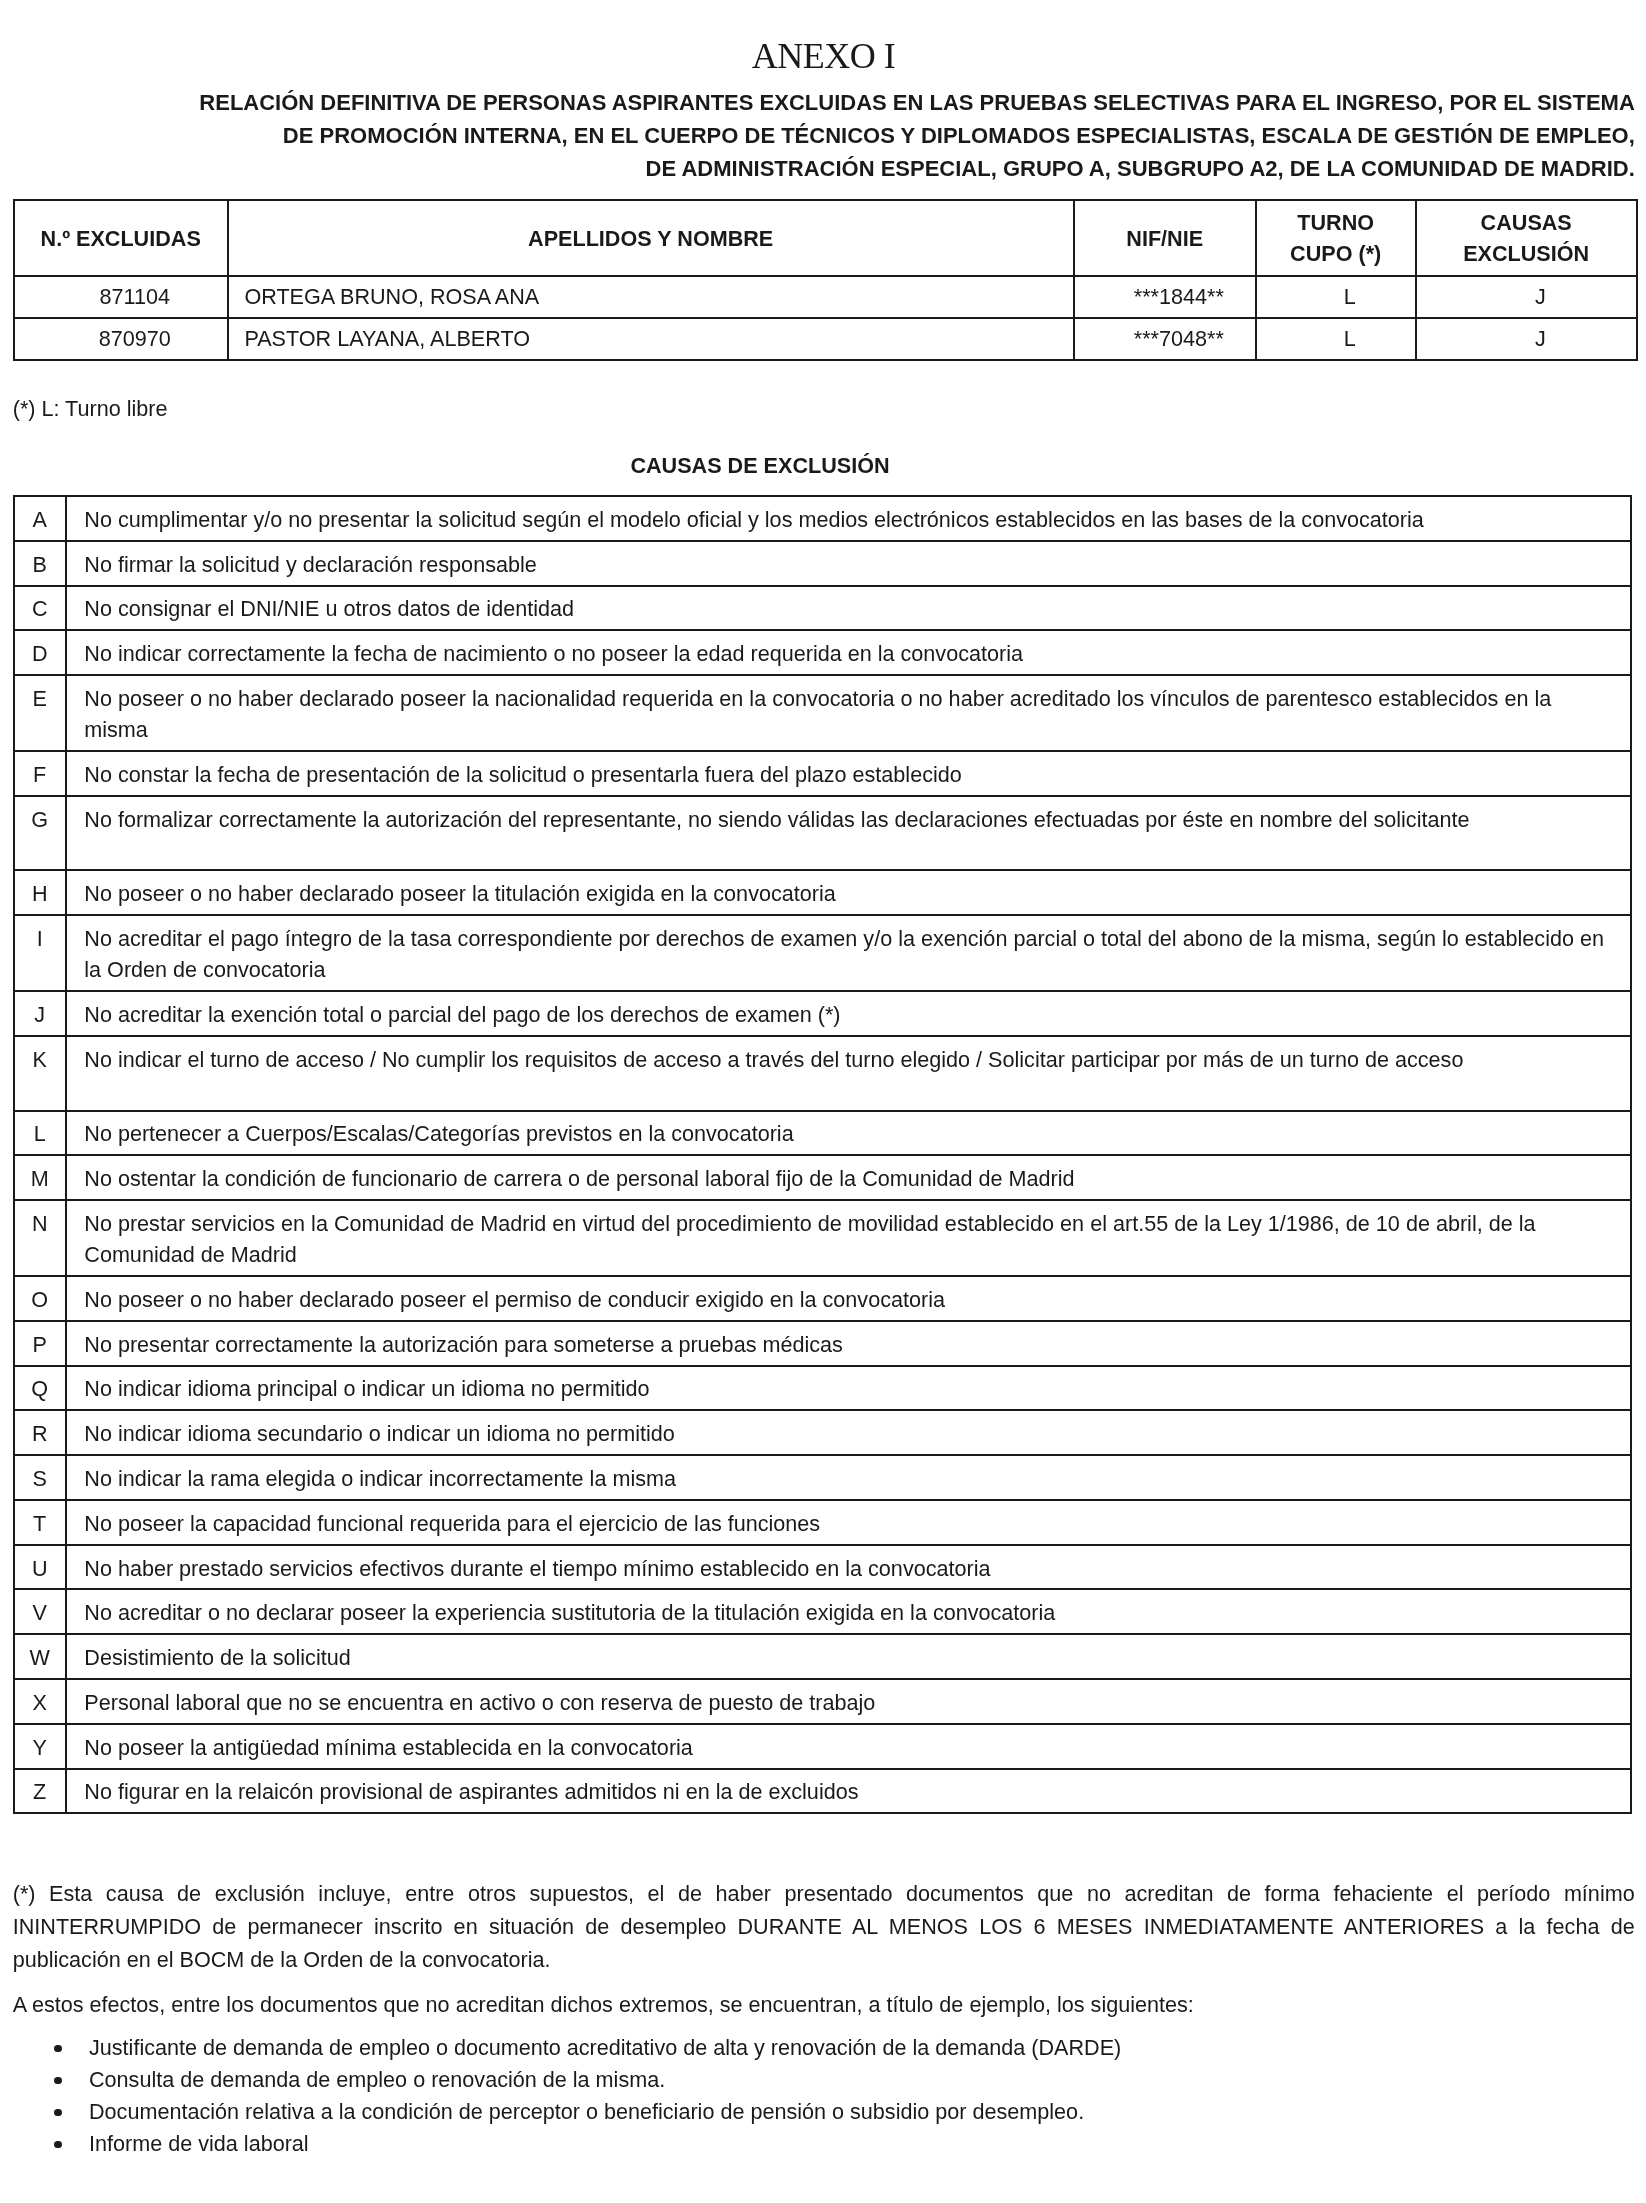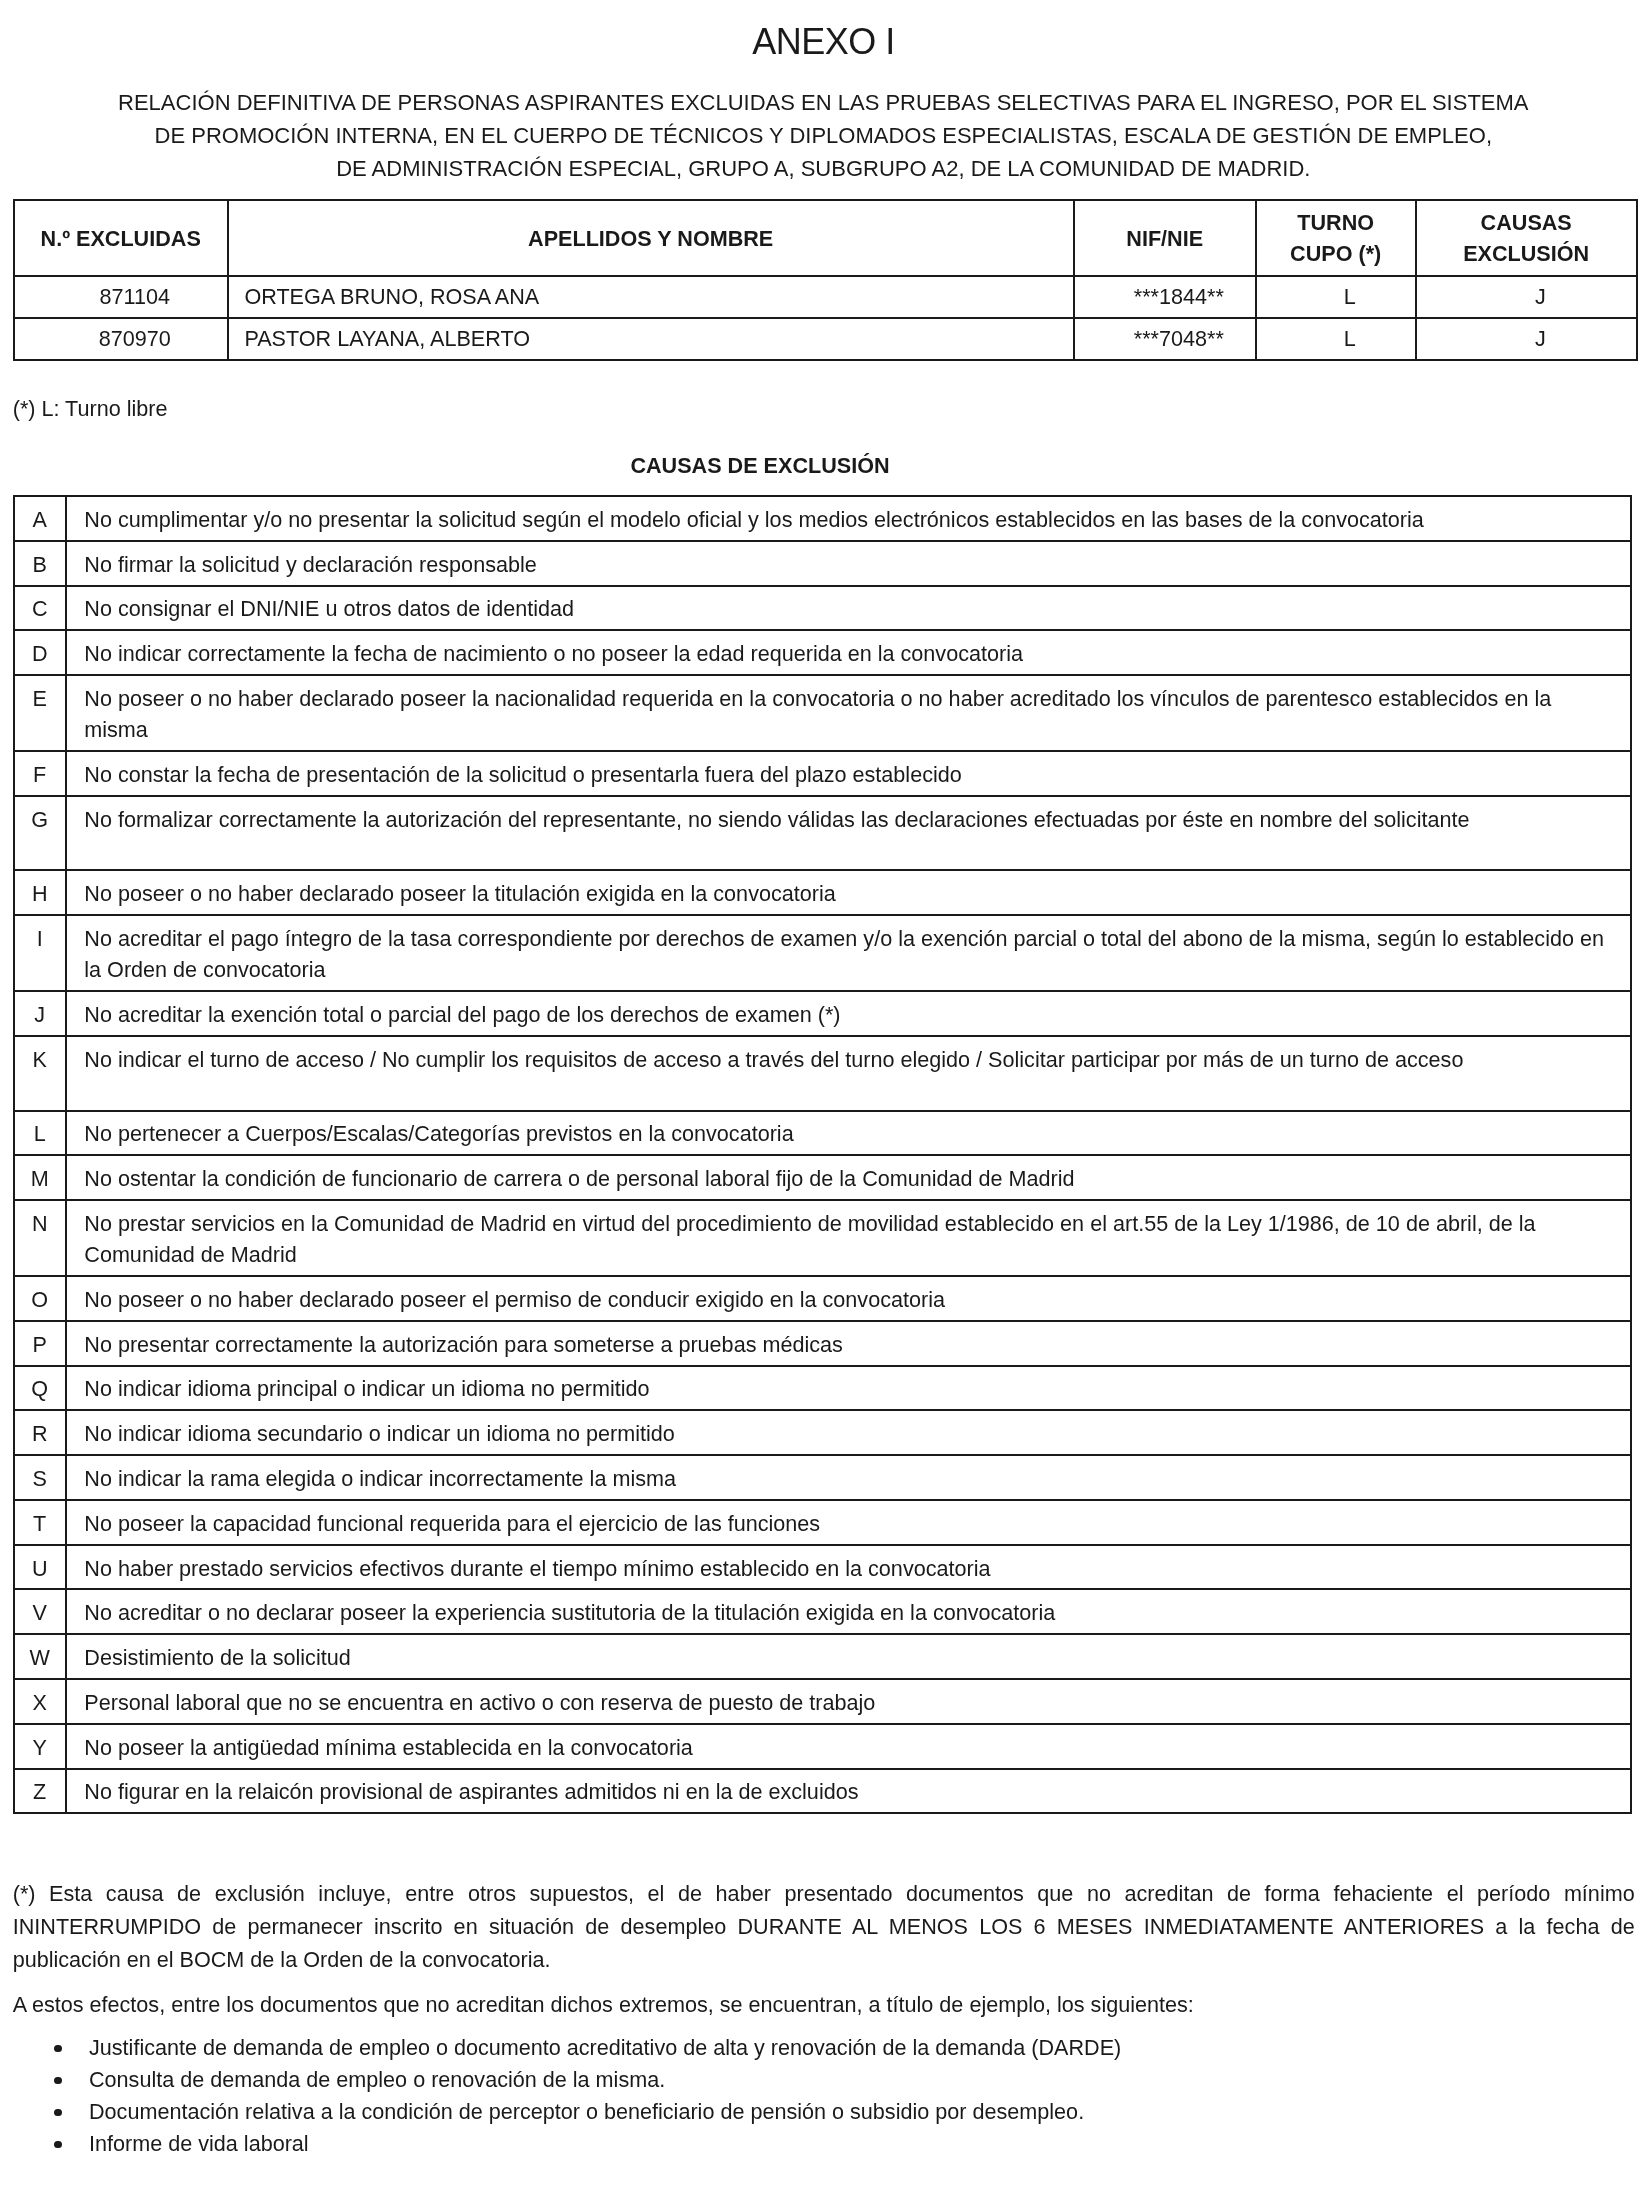--- a/index.html
+++ b/index.html
@@ -1,26 +1,26 @@
 <!DOCTYPE html>
 <html><head>
 <meta charset="utf-8">
 <style>
   html, body { margin: 0; padding: 0; background: #ffffff; }
   body {
     width: 1647px; height: 2203px; position: relative; overflow: hidden;
     font-family: "Liberation Sans", "DejaVu Sans", sans-serif; color: #1a1a1a;
   }
   .title {
-    position: absolute; left: 0; top: 16px; width: 1647px; text-align: center;
-    font-size: 36px; line-height: 51px; font-weight: normal; letter-spacing: -0.5px;
+    position: absolute; left: 0; top: 31px; width: 1647px; text-align: center;
+    font-size: 36px; line-height: 51px; font-weight: normal; letter-spacing: -0.5px; font-family: Liberation Serif, serif;
   }
   .subtitle {
-    position: absolute; left: 11.8px; top: 86px; width: 1623px; text-align: center;
-    font-size: 22px; line-height: 33px; font-weight: normal;
+    position: absolute; left: 11.8px; top: 86px; width: 1623px; text-align: right;
+    font-size: 22px; line-height: 33px; font-weight: bold;
   }
   .subtitle span { display: block; white-space: nowrap; }
   table { border-collapse: collapse; position: absolute; }
   .list-table { left: 12.7px; top: 199px; width: 1622px; table-layout: fixed; }
   .list-table th, .list-table td {
     border: 2.9px solid #1a1a1a; font-size: 21.6px; padding: 0 11.8px; white-space: nowrap;
   }
   .list-table th { height: 74px; font-weight: bold; text-align: center; line-height: 31px; }
   .list-table td { height: 40px; text-align: center; padding-left: 40px; }
   .list-table td.name { text-align: left; padding-left: 15.7px; }

